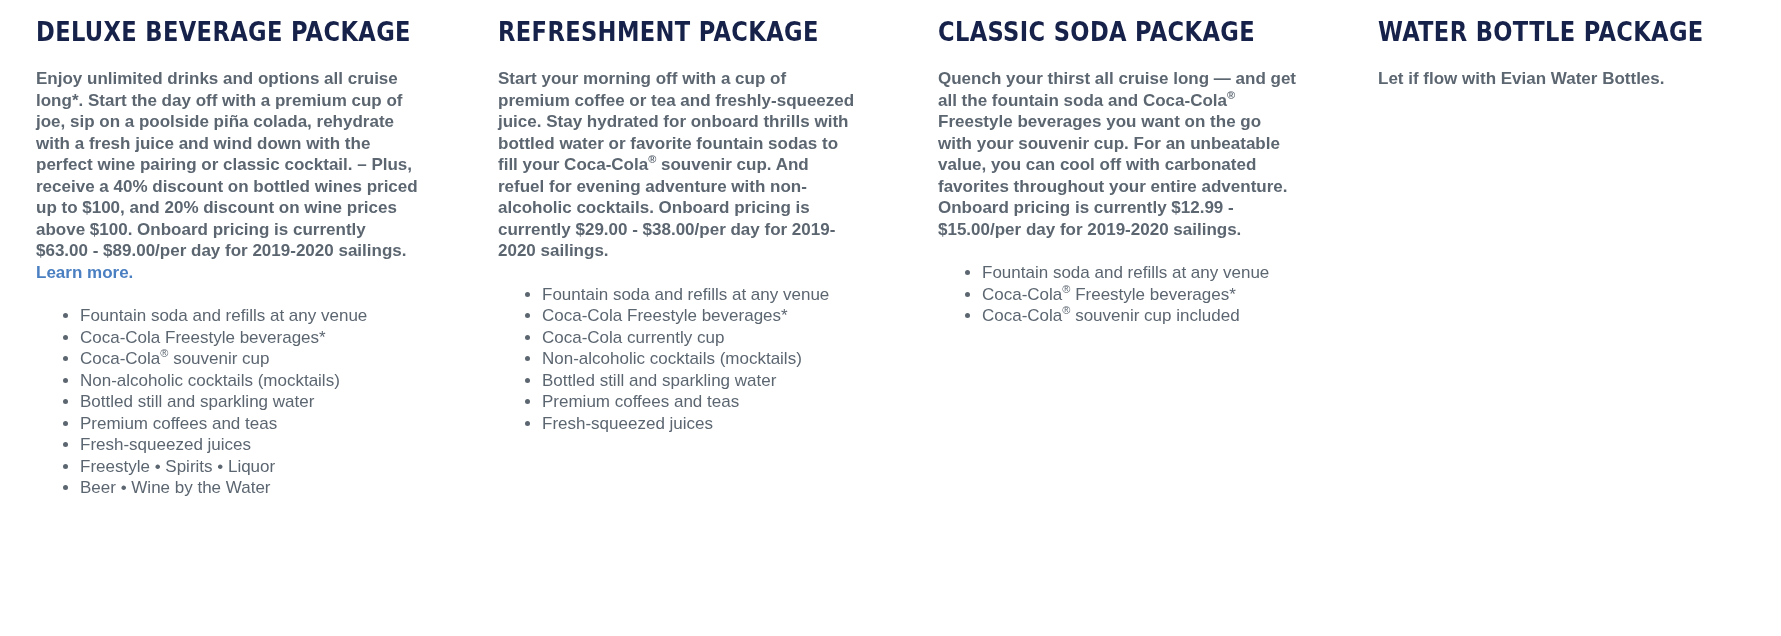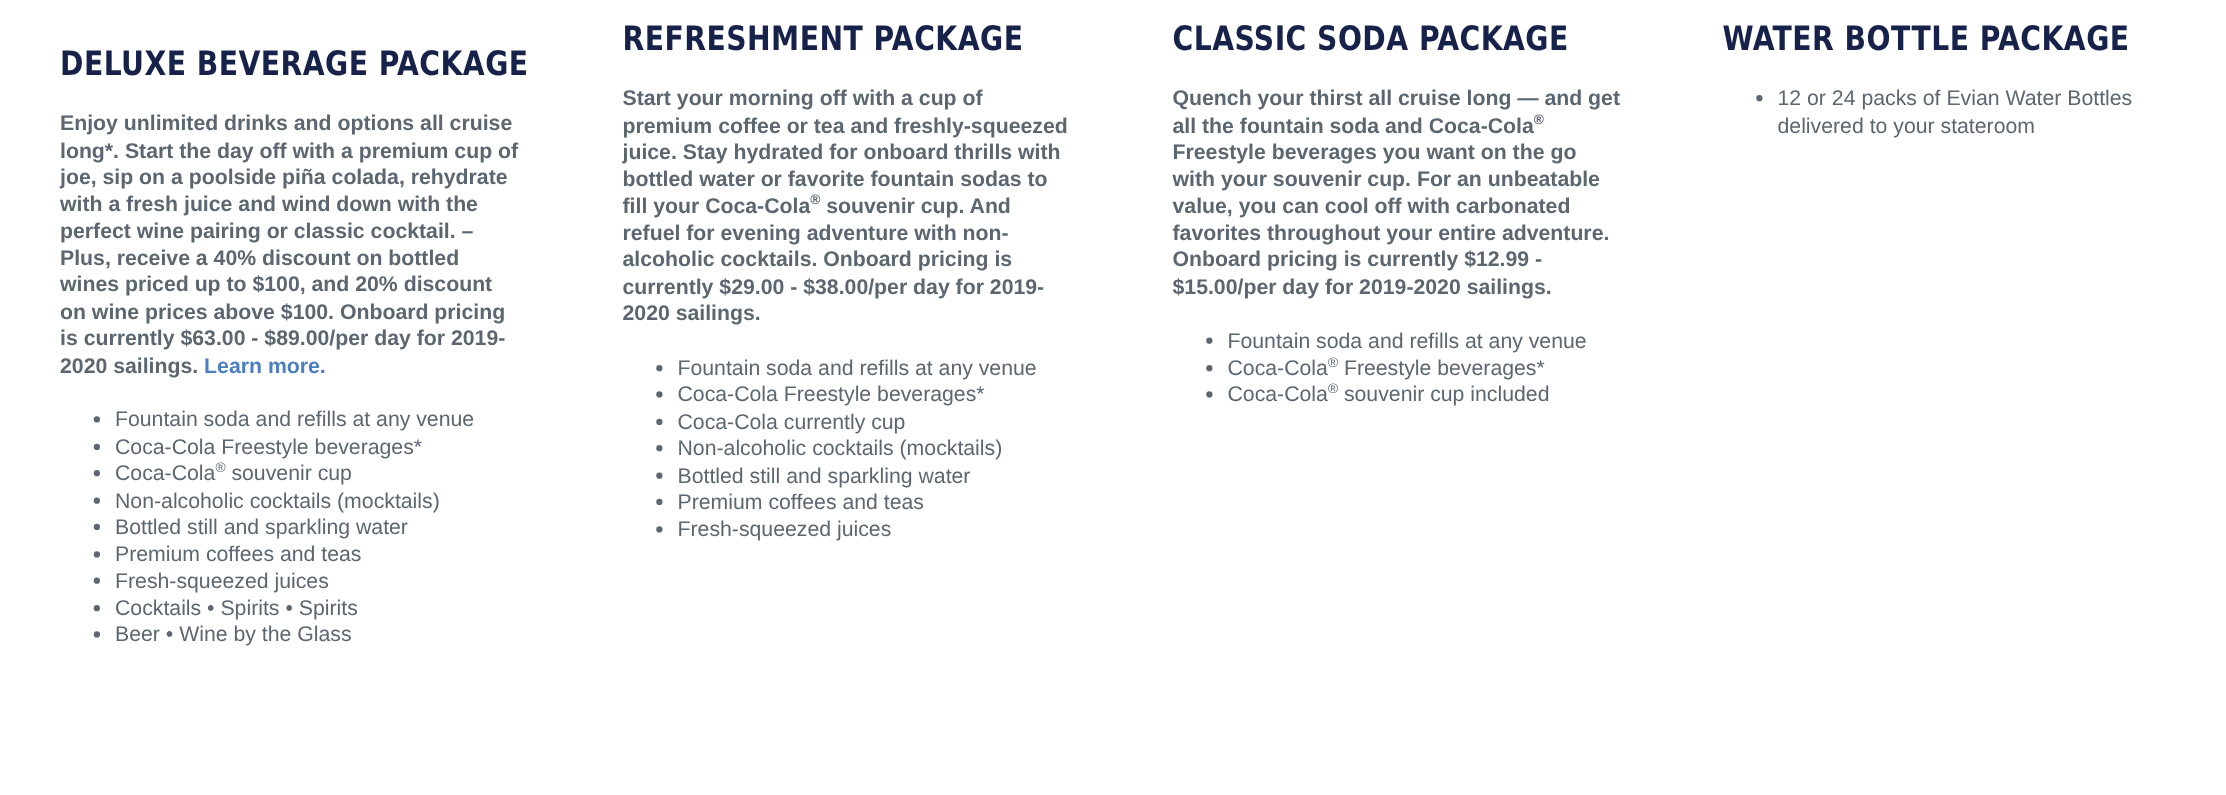--- a/index.html
+++ b/index.html
@@ -18,21 +18,21 @@
     display: flex;
     flex-direction: row;
     align-items: flex-start;
     padding: 18px 0 0 0;
     box-sizing: border-box;
   }
   .package {
     box-sizing: border-box;
     padding: 0 22px 0 0;
   }
-  .package.col-1 { width: 440px; padding-left: 48px; margin-top: 20px; }
+  .package.col-1 { width: 440px; padding-left: 36px; }
   .package.col-2 { width: 440px; padding-left: 58px; }
   .package.col-3 { width: 440px; padding-left: 58px; }
   .package.col-4 { width: 441px; padding-left: 58px; }
 
   .pkg-title {
     font-family: "DejaVu Sans Condensed", "Liberation Sans Narrow", "Liberation Sans", sans-serif;
     font-weight: bold;
     font-size: 27px;
     letter-spacing: 0.4px;
     color: #17224a;
@@ -84,22 +84,22 @@
     <h2 class="pkg-title">DELUXE BEVERAGE PACKAGE</h2>
     <p class="pkg-desc"><span>Enjoy unlimited drinks and options all cruise long*. Start the day off with a premium cup of joe, sip on a poolside piña colada, rehydrate with a fresh juice and wind down with the perfect wine pairing or classic cocktail.  – Plus, receive a 40% discount on bottled wines priced up to $100, and 20% discount on wine prices above $100. Onboard pricing is currently  $63.00 - $89.00/per day for 2019-2020 sailings. </span><a class="learn-more" href="#">Learn more.</a></p>
     <ul class="pkg-list">
       <li>Fountain soda and refills at any venue</li>
       <li>Coca-Cola Freestyle beverages*</li>
       <li>Coca-Cola<sup class="reg">®</sup> souvenir cup</li>
       <li>Non-alcoholic cocktails (mocktails)</li>
       <li>Bottled still and sparkling water</li>
       <li>Premium coffees and teas</li>
       <li>Fresh-squeezed juices</li>
-      <li>Cocktails • Spirits • Spirits</li>
-      <li>Beer • Wine by the Glass</li>
+      <li>Freestyle • Spirits • Liquor</li>
+      <li>Beer • Wine by the Water</li>
     </ul>
   </section>
 
   <section class="package col-2">
     <h2 class="pkg-title">REFRESHMENT PACKAGE</h2>
     <p class="pkg-desc">Start your morning off with a cup of premium coffee or tea and freshly-squeezed juice. Stay hydrated for onboard thrills with bottled water or favorite fountain sodas to fill your Coca-Cola<sup class="reg">®</sup> souvenir cup. And refuel for evening adventure with non-alcoholic cocktails. Onboard pricing is currently $29.00 - $38.00/per day for 2019-2020 sailings.</p>
     <ul class="pkg-list">
       <li>Fountain soda and refills at any venue</li>
       <li>Coca-Cola Freestyle beverages*</li>
       <li>Coca-Cola currently cup</li>
@@ -115,18 +115,16 @@
     <p class="pkg-desc">Quench your thirst all cruise long — and get all the fountain soda and Coca-Cola<sup class="reg">®</sup> Freestyle beverages you want on the go with your souvenir cup. For an unbeatable value, you can cool off with carbonated favorites throughout your entire adventure. Onboard pricing is currently $12.99 - $15.00/per day for 2019-2020 sailings.</p>
     <ul class="pkg-list">
       <li>Fountain soda and refills at any venue</li>
       <li>Coca-Cola<sup class="reg">®</sup> Freestyle beverages*</li>
       <li>Coca-Cola<sup class="reg">®</sup> souvenir cup included</li>
     </ul>
   </section>
 
   <section class="package col-4">
     <h2 class="pkg-title">WATER BOTTLE PACKAGE</h2>
-    <ul class="pkg-list">
-      <li>12 or 24 packs of Evian Water Bottles delivered to your stateroom</li>
-    </ul>
+    <p class="pkg-desc">Let if flow with Evian Water Bottles.</p>
   </section>
 
 </div>
 
 </body></html>

